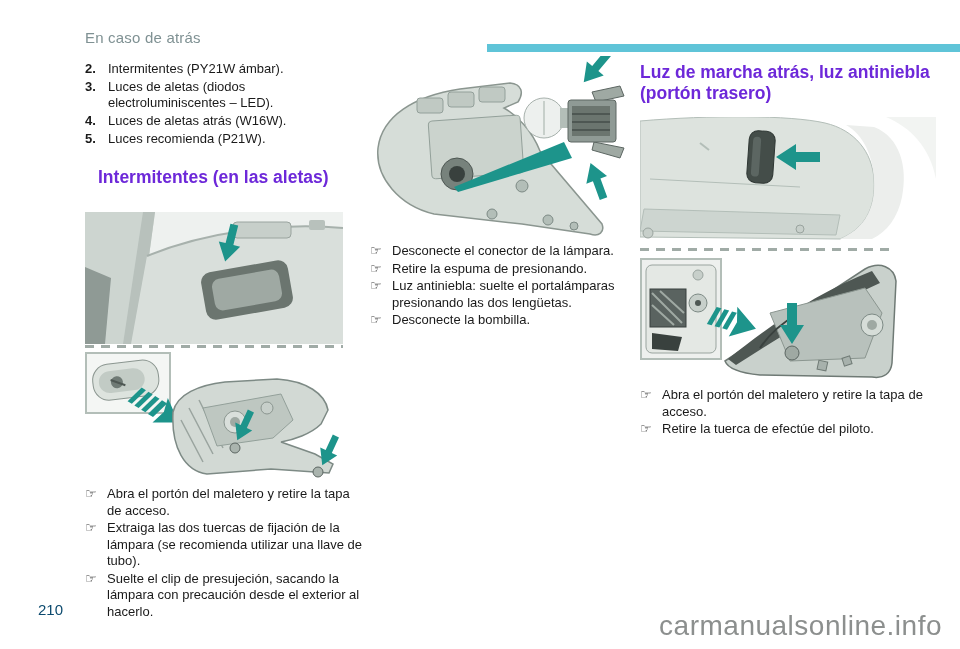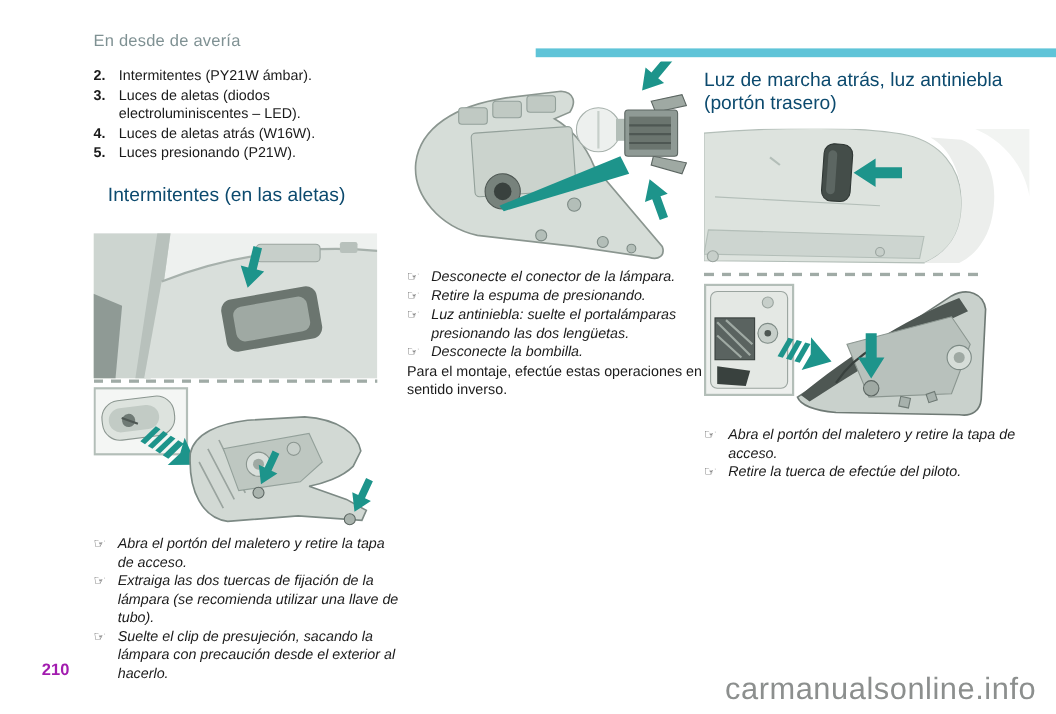--- a/index.html
+++ b/index.html
@@ -10,68 +10,68 @@
   .abs{position:absolute;}
   
   #header-label{left:85px;top:29px;font-size:15px;color:#7f9193;letter-spacing:.2px;}
   #header-bar{left:487px;top:44px;width:473px;height:8px;background:#5fc4d8;}
   
   #num-list{left:85px;top:61px;width:262px;}
   .num-item{display:flex;font-size:13px;line-height:16px;margin-bottom:2px;}
   .num-item .num{flex:0 0 23px;font-weight:bold;}
   .num-item .txt{flex:1;}
   
-  .h2{font-weight:normal;font-size:17.5px;line-height:20.5px;color:#0c4a6e;}
+  .h2{font-weight:bold;font-size:17.5px;line-height:20.5px;color:#6d28d9;}
   #left-heading{left:98px;top:167px;width:290px;white-space:nowrap;}
   #right-heading{left:640px;top:62px;width:302px;}
   
   .fig{display:block;}
   #fig-a{left:85px;top:212px;width:258px;height:132px;}
   #dash-left{left:85px;top:345px;width:258px;height:3px;}
   #fig-b{left:85px;top:350px;width:258px;height:130px;}
   #fig-c{left:372px;top:56px;width:258px;height:182px;}
   #fig-d{left:640px;top:117px;width:296px;height:130px;}
   #dash-right{left:640px;top:248px;width:252px;height:3px;}
   #fig-e{left:640px;top:253px;width:296px;height:128px;}
   .dashes{background:repeating-linear-gradient(90deg,#a0aba6 0 9px,transparent 9px 16px);}
   
   .steps{font-size:13px;line-height:16.5px;}
   #left-steps{left:85px;top:486px;width:280px;}
   #mid-steps{left:370px;top:243px;width:276px;}
   #right-steps{left:640px;top:387px;width:300px;}
   .step{display:flex;margin-bottom:1px;}
   .step .hand{flex:0 0 22px;font-size:13px;color:#333;line-height:16.5px;}
-  .step .txt{flex:1;font-style:italic;}
+  .step .txt{flex:1;}
   .note{margin-top:1px;}
   
-  #page-number{left:38px;top:601px;font-size:15px;font-weight:bold;color:#a21caf;}
+  #page-number{left:38px;top:601px;font-size:15px;font-weight:normal;color:#0c4a6e;}
   #watermark{right:18px;top:610px;font-size:28px;color:#8c8f8e;letter-spacing:.5px;}
 </style>
 </head>
 <body>
 
-<div class="abs" id="header-label">En desde de avería</div>
+<div class="abs" id="header-label">En caso de atrás</div>
 <div class="abs" id="header-bar"></div>
 
 <div class="abs" id="num-list">
   <div class="num-item">
     <span class="num">2.</span>
     <span class="txt">Intermitentes (PY21W ámbar).</span>
   </div>
   <div class="num-item">
     <span class="num">3.</span>
     <span class="txt">Luces de aletas (diodos electroluminiscentes – LED).</span>
   </div>
   <div class="num-item">
     <span class="num">4.</span>
     <span class="txt">Luces de aletas atrás (W16W).</span>
   </div>
   <div class="num-item">
     <span class="num">5.</span>
-    <span class="txt">Luces presionando (P21W).</span>
+    <span class="txt">Luces recomienda (P21W).</span>
   </div>
 </div>
 
 <div class="abs h2" id="left-heading">Intermitentes (en las aletas)</div>
 
 <svg class="abs fig" id="fig-a" viewBox="0 0 258 132">
   <rect width="258" height="132" fill="#eef1ef"></rect>
   <path d="M0,0 L70,0 L52,132 L0,132 Z" fill="#cdd5d0"></path>
   <path d="M58,0 L70,0 L52,132 L38,132 Z" fill="#b8c1bc"></path>
   <path d="M0,55 L26,66 L20,132 L0,132 Z" fill="#8f9a95"></path>
@@ -167,21 +167,20 @@
     <span class="txt">Retire la espuma de presionando.</span>
   </div>
   <div class="step">
     <span class="hand">☞</span>
     <span class="txt">Luz antiniebla: suelte el portalámparas presionando las dos lengüetas.</span>
   </div>
   <div class="step">
     <span class="hand">☞</span>
     <span class="txt">Desconecte la bombilla.</span>
   </div>
-  <div class="note">Para el montaje, efectúe estas operaciones en sentido inverso.</div>
 </div>
 
 <div class="abs h2" id="right-heading">Luz de marcha atrás, luz antiniebla (portón trasero)</div>
 
 <svg class="abs fig" id="fig-d" viewBox="0 0 296 130">
   <path d="M0,4 C70,-2 150,-2 185,6 C215,13 232,35 234,62 C236,92 224,112 200,122 L0,120 Z" fill="#dde3de" stroke="#b3beb8"></path>
   <path d="M234,10 C260,20 268,50 262,80 C258,100 247,115 232,122 L200,122 C224,112 236,92 234,62 C233,40 224,18 206,8 Z" fill="#eceeec"></path>
   <path d="M246,0 L296,0 L296,62 C290,30 270,10 246,0 Z" fill="#f2f4f2"></path>
   <path d="M10,62 L160,70" stroke="#b3beb8" fill="none"></path>
   <path d="M4,92 L200,98 L196,118 L0,114 Z" fill="#cdd5d0" stroke="#b3beb8"></path>

